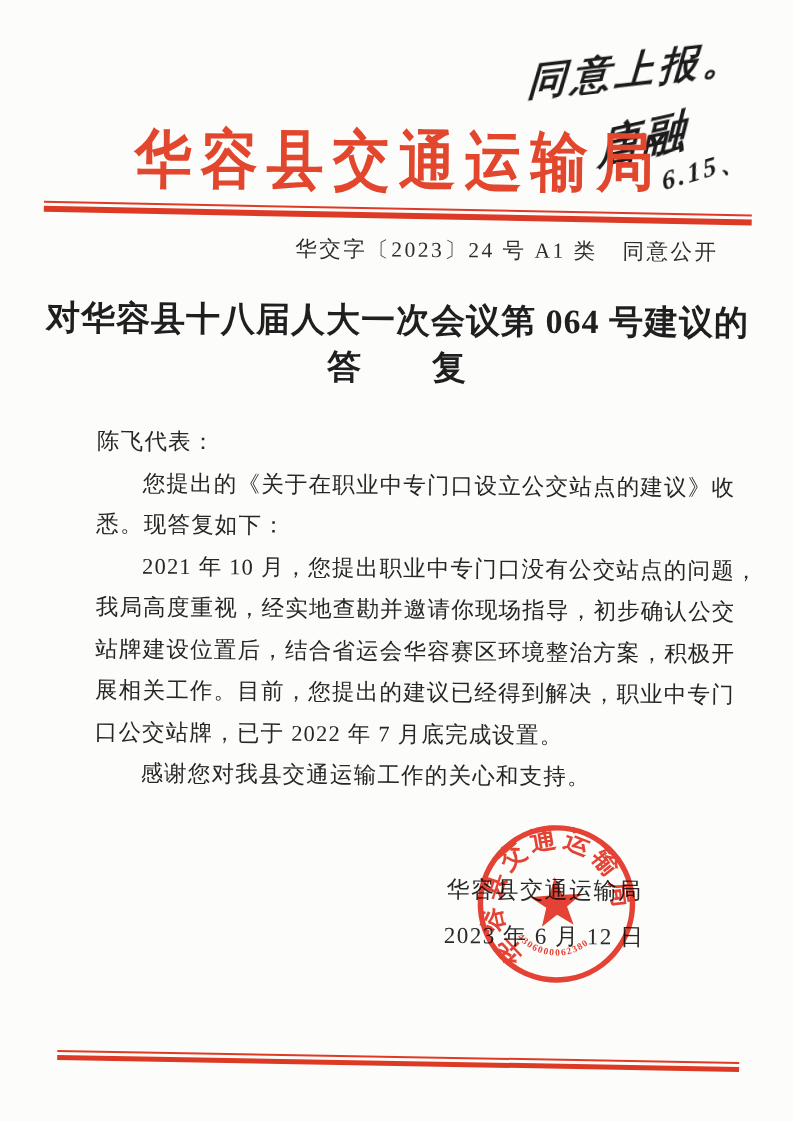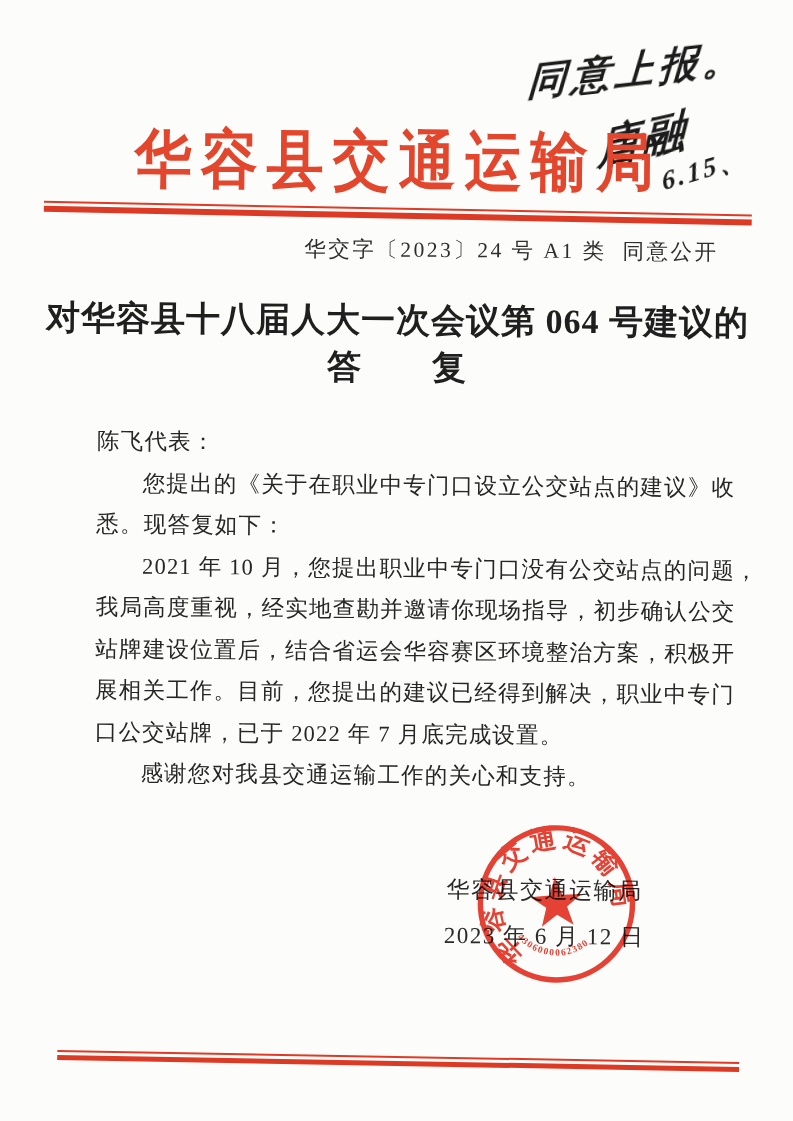--- a/index.html
+++ b/index.html
@@ -65,21 +65,21 @@
     transform:rotate(.55deg);
   }
   .rule-bottom .thin{height:2px;}
   .rule-bottom .thick{height:5px;}
   
   .docnum{
     position:absolute;right:76px;top:234px;
     font-size:21.5px;letter-spacing:2.5px;
     color:#2e2e2e;white-space:nowrap;
   }
-  .docnum .publicity{margin-left:8px;}
+  .docnum .publicity{margin-left:17px;}
   
   .doc-title{
     position:absolute;left:0;top:296px;width:100%;
     text-align:center;font-weight:bold;
     font-size:34px;color:#1f1f1f;
     letter-spacing:1px;line-height:47px;
     white-space:nowrap;
   }
   
   .body-text{

